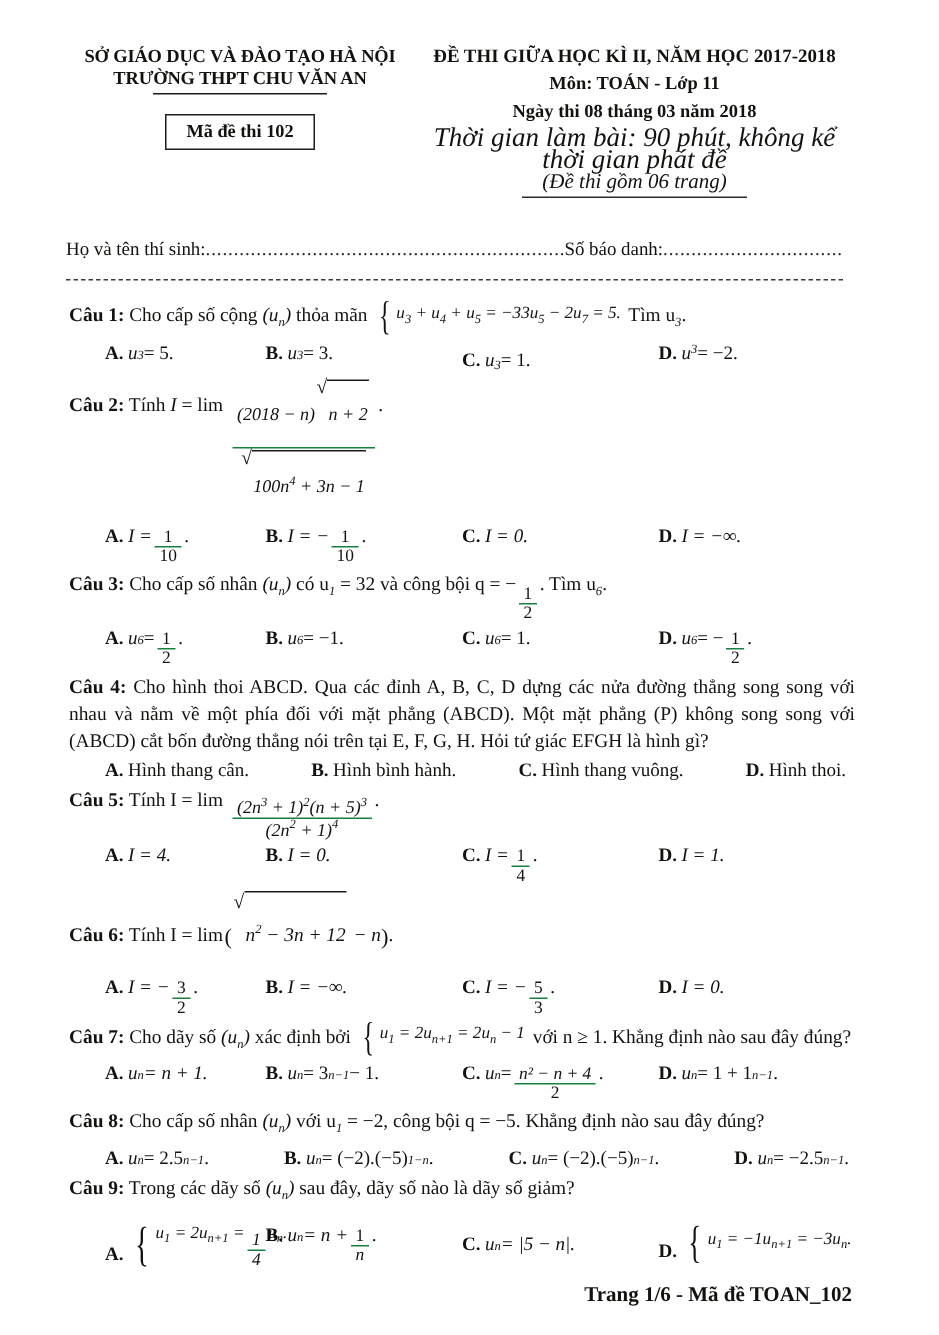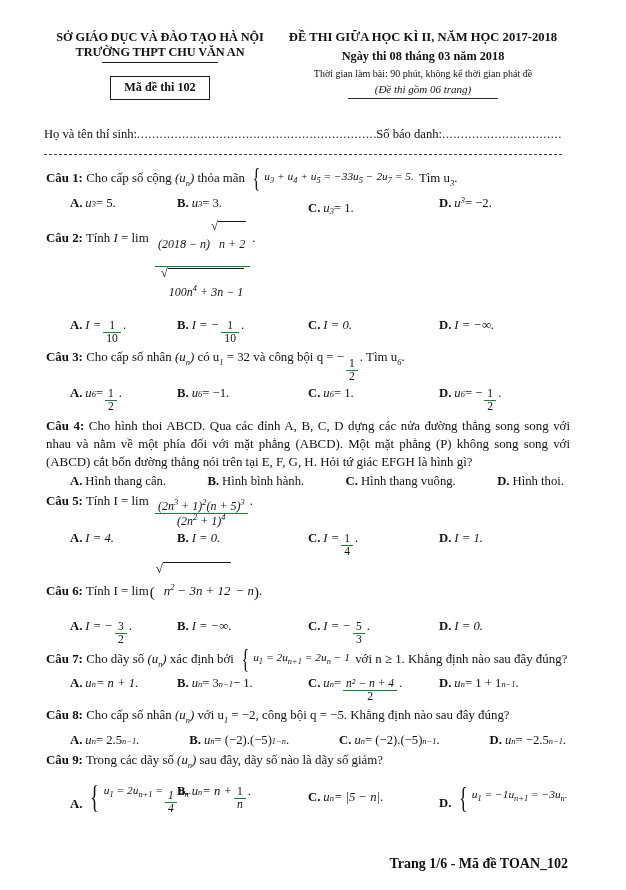--- a/index.html
+++ b/index.html
@@ -74,27 +74,28 @@
     line-height: 16px;
     margin-top: 2px;
   }
   .hdr-date {
     font-weight: bold;
     font-size: 12.3px;
     line-height: 16px;
     margin-top: 3px;
   }
   .hdr-ital {
-    font-size: 10px;
+    font-style: italic;
+    font-size: 18px;
     line-height: 15px;
     margin-top: 2px;
   }
   .hdr-ital2 {
     font-style: italic;
-    font-size: 11px;
+    font-size: 14px;
     line-height: 14px;
     margin-top: 1px;
   }
   .hdr-right .rule2 {
     width: 150px;
     height: 1px;
     background: #2a2a2a;
     margin: 2px auto 0 auto;
   }
 
@@ -247,20 +248,21 @@
 
   <div class="header">
     <div class="hdr-left">
       <div class="hdr-line-bold">SỞ GIÁO DỤC VÀ ĐÀO TẠO HÀ NỘI</div>
       <div class="hdr-line-bold">TRƯỜNG THPT CHU VĂN AN</div>
       <div class="rule"></div>
       <div class="code-box">Mã đề thi 102</div>
     </div>
     <div class="hdr-right">
       <div class="hdr-title">ĐỀ THI GIỮA HỌC KÌ II, NĂM HỌC 2017-2018</div>
+      <div class="hdr-sub">Môn: TOÁN - Lớp 11</div>
       <div class="hdr-date">Ngày thi 08 tháng 03 năm 2018</div>
       <div class="hdr-ital">Thời gian làm bài: 90 phút, không kể thời gian phát đề</div>
       <div class="hdr-ital2">(Đề thi gồm 06 trang)</div>
       <div class="rule2"></div>
     </div>
   </div>
 
   <div class="cand">
     <span>Họ và tên thí sinh:</span>
     <span class="dots-fill">..................................................................................</span>

